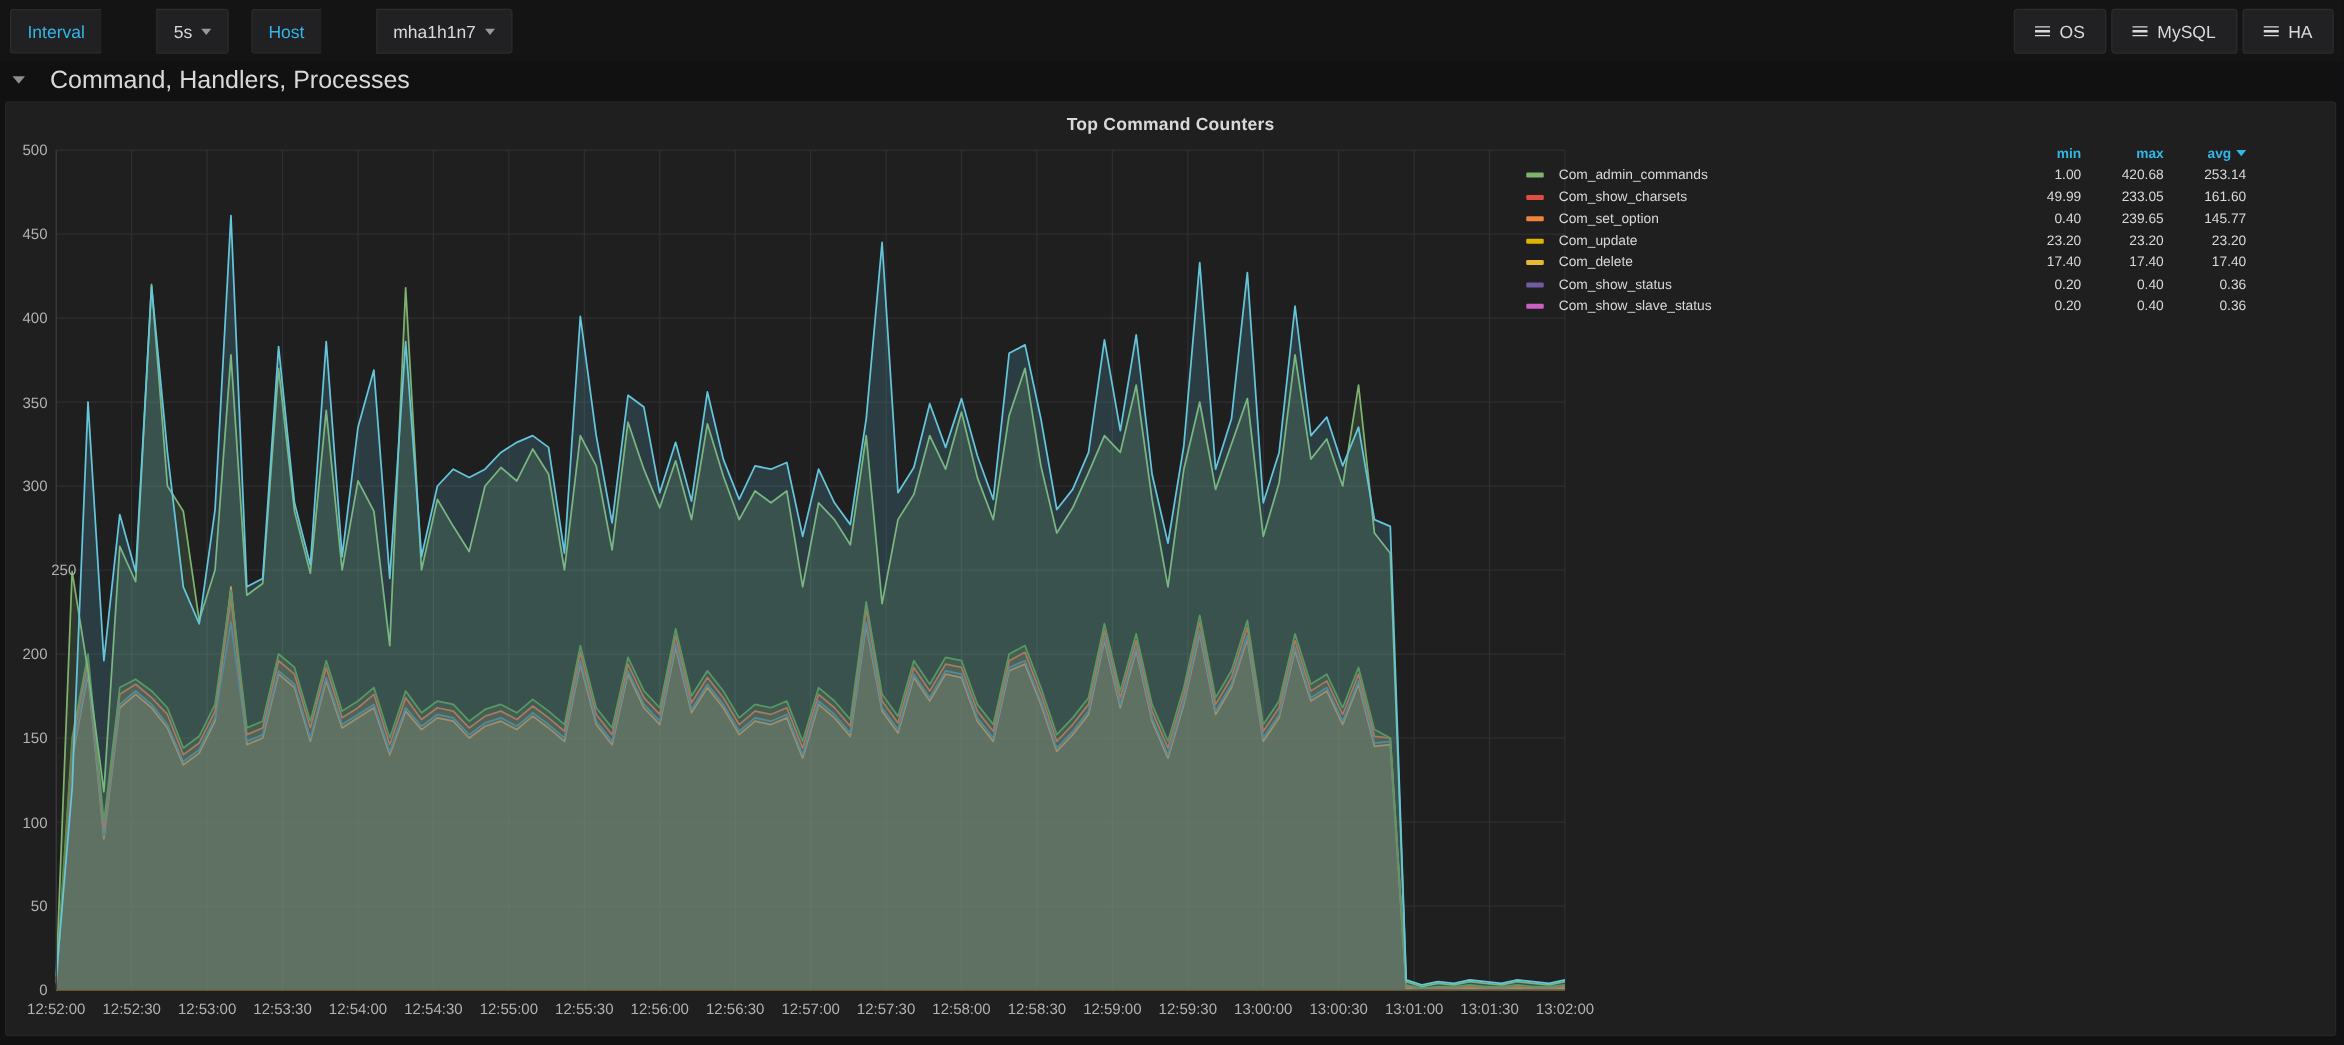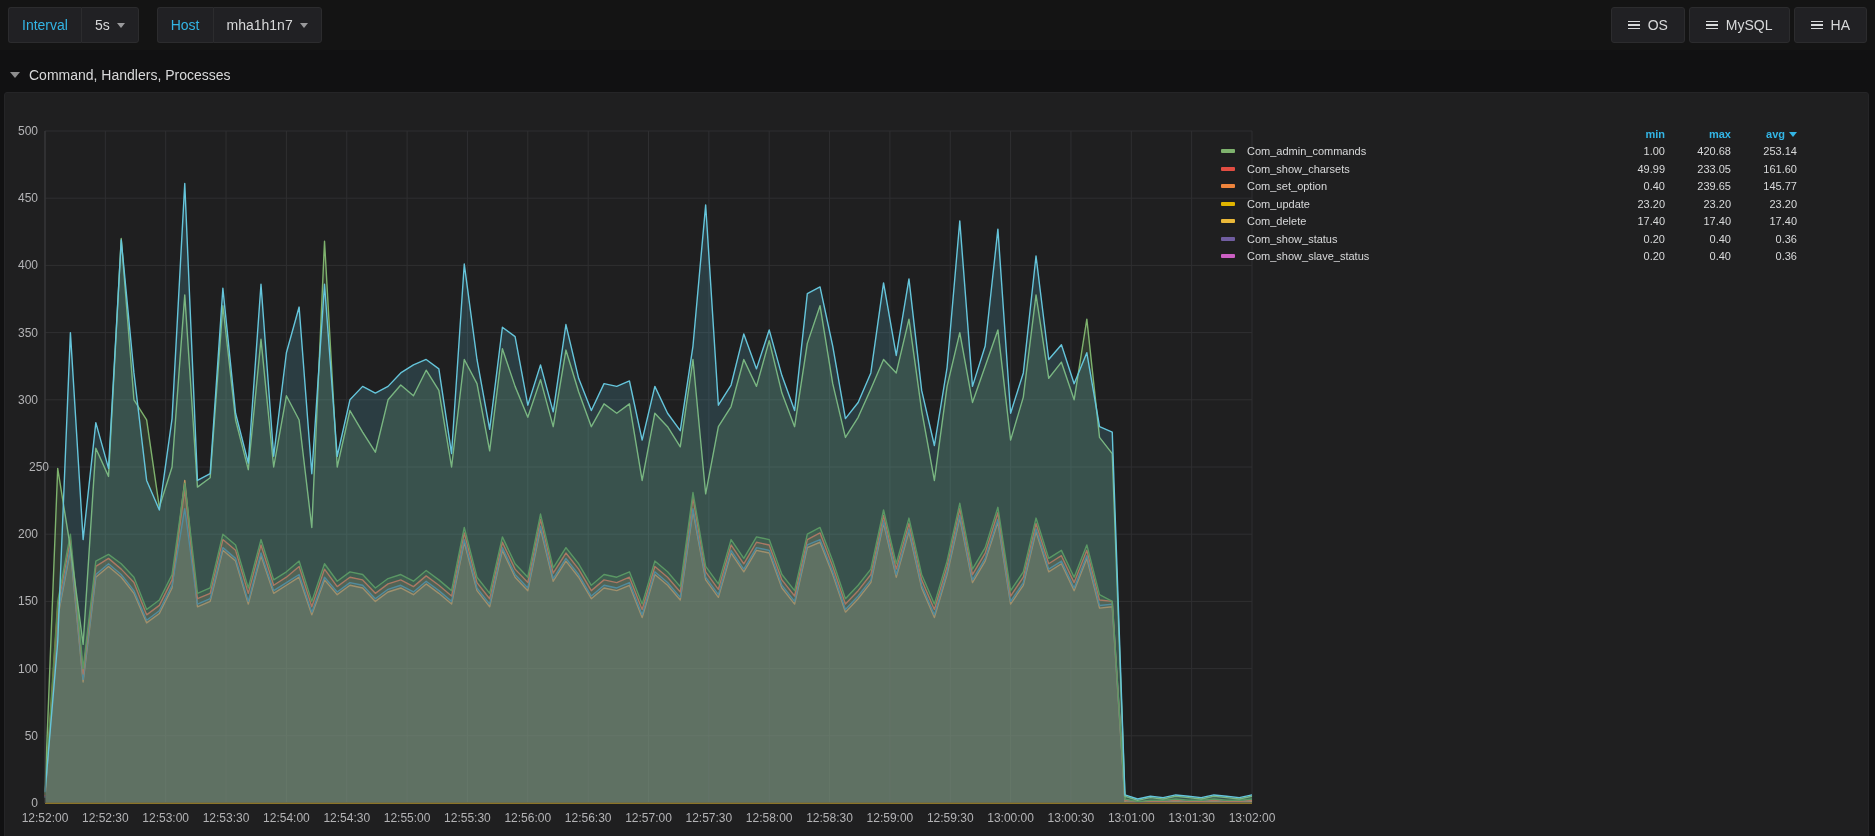--- a/index.html
+++ b/index.html
@@ -15,21 +15,21 @@
 
   
   #topbar {
     position: relative;
     height: 50px;
     display: flex;
     align-items: center;
     padding: 0 8px;
     background: #141414;
   }
-  .var-group { display: flex; margin-right: 18px; }
+  .var-group { display: flex; margin-right: 18px; gap: 44px; }
   .var-label, .var-value {
     height: 36px;
     display: flex; align-items: center;
     padding: 0 13px;
     background: #212124;
     border: 1px solid #2c2c2e;
     font-size: 14px;
     white-space: nowrap;
   }
   .var-label { color: #33b5e5; border-right: none; border-radius: 3px 0 0 3px; }
@@ -55,27 +55,26 @@
     border-radius: 3px;
     color: #d8d9da;
     font-size: 14px;
     cursor: pointer;
   }
   .hamburger { display: inline-flex; flex-direction: column; justify-content: center; gap: 2px; }
   .hamburger i { display: block; width: 12px; height: 1.6px; background: #d8d9da; }
 
   
   #row-header {
-    display: flex; align-items: center; gap: 9px;
+    display: flex; align-items: center; gap: 20px;
     height: 28px;
     padding-left: 10px;
-    font-size: 14px;
+    font-size: 20px;
     color: #d8d9da;
     cursor: pointer;
-    margin-top: 11px;
   }
   .chev-down {
     width: 0; height: 0;
     border-left: 5px solid transparent;
     border-right: 5px solid transparent;
     border-top: 6px solid #8e8e8e;
   }
 
   
   #panel {
@@ -202,20 +201,21 @@
     </div>
   </div>
 </div>
 
 <div id="row-header">
   <span class="chev-down"></span>
   <span>Command, Handlers, Processes</span>
 </div>
 
 <div id="panel">
+  <div id="panel-title">Top Command Counters</div>
 
   <div id="graph-wrap">
     <svg id="plot-svg" width="1265" height="716">
         <g>
           <line x1="40" x2="1247" y1="682" y2="682" stroke="#2f2f31" stroke-width="1"></line>
           <line x1="40" x2="1247" y1="614.8" y2="614.8" stroke="#2f2f31" stroke-width="1"></line>
           <line x1="40" x2="1247" y1="547.6" y2="547.6" stroke="#2f2f31" stroke-width="1"></line>
           <line x1="40" x2="1247" y1="480.4" y2="480.4" stroke="#2f2f31" stroke-width="1"></line>
           <line x1="40" x2="1247" y1="413.2" y2="413.2" stroke="#2f2f31" stroke-width="1"></line>
           <line x1="40" x2="1247" y1="346" y2="346" stroke="#2f2f31" stroke-width="1"></line>
@@ -287,21 +287,21 @@
           <path d="M40.00,671.25 L52.71,520.72 L65.41,211.60 L78.12,418.58 L90.82,301.65 L103.53,347.34 L116.23,118.86 L128.94,251.92 L141.64,359.44 L154.35,389.01 L167.05,297.62 L179.76,62.42 L192.46,359.44 L205.17,352.72 L217.87,167.25 L230.58,292.24 L243.28,341.97 L255.99,163.22 L268.69,335.25 L281.40,231.76 L294.11,186.06 L306.81,352.72 L319.52,163.22 L332.22,335.25 L344.93,278.80 L357.63,265.36 L370.34,272.08 L383.04,265.36 L395.75,251.92 L408.45,243.86 L421.16,238.48 L433.86,247.89 L446.57,332.56 L459.27,143.06 L471.98,238.48 L484.68,308.37 L497.39,206.22 L510.09,215.63 L522.80,284.18 L535.51,243.86 L548.21,290.90 L560.92,203.54 L573.62,257.30 L586.33,289.55 L599.03,262.67 L611.74,265.36 L624.44,259.98 L637.15,319.12 L649.85,265.36 L662.56,292.24 L675.26,309.71 L687.97,225.04 L700.67,83.92 L713.38,284.18 L726.08,264.02 L738.79,212.94 L751.49,247.89 L764.20,208.91 L776.91,254.61 L789.61,289.55 L802.32,172.62 L815.02,165.90 L827.73,225.04 L840.43,297.62 L853.14,281.49 L865.84,251.92 L878.55,161.87 L891.25,234.45 L903.96,157.84 L916.66,269.39 L929.37,324.50 L942.07,246.54 L954.78,100.05 L967.48,265.36 L980.19,225.04 L992.89,108.11 L1005.60,292.24 L1018.31,251.92 L1031.01,134.99 L1043.72,238.48 L1056.42,223.70 L1069.13,262.67 L1081.83,231.76 L1094.54,305.68 L1107.24,311.06 L1119.95,673.94 L1132.65,677.97 L1145.36,675.28 L1158.06,676.62 L1170.77,673.94 L1183.47,675.28 L1196.18,676.62 L1208.88,673.94 L1221.59,675.28 L1234.29,676.62 L1247.00,673.94" fill="none" stroke="#65c5db" stroke-width="1.4" stroke-linejoin="round"></path>
         </g>
         <line x1="40" x2="40" y1="10" y2="682" stroke="#3a3a3c" stroke-width="1"></line>
         <line x1="40" x2="1247" y1="682" y2="682" stroke="#3a3a3c" stroke-width="1"></line>
       </svg>
   <div class="ax-label y-label" style="left: 0px; width: 33px; top: 682px;">0</div>
       <div class="ax-label y-label" style="left: 0px; width: 33px; top: 614.8px;">50</div>
       <div class="ax-label y-label" style="left: 0px; width: 33px; top: 547.6px;">100</div>
       <div class="ax-label y-label" style="left: 0px; width: 33px; top: 480.4px;">150</div>
       <div class="ax-label y-label" style="left: 0px; width: 33px; top: 413.2px;">200</div>
-      <div class="ax-label y-label" style="left: 0px; width: 33px; top: 346px; padding-left: 24px;">250</div>
+      <div class="ax-label y-label" style="left: 12px; width: 33px; top: 346px; padding-left: 24px;">250</div>
       <div class="ax-label y-label" style="left: 0px; width: 33px; top: 278.8px;">300</div>
       <div class="ax-label y-label" style="left: 0px; width: 33px; top: 211.6px;">350</div>
       <div class="ax-label y-label" style="left: 0px; width: 33px; top: 144.4px;">400</div>
       <div class="ax-label y-label" style="left: 0px; width: 33px; top: 77.2px;">450</div>
       <div class="ax-label y-label" style="left: 0px; width: 33px; top: 10px;">500</div>
       <div class="ax-label x-label" style="left: 40px; top: 690px;">12:52:00</div>
       <div class="ax-label x-label" style="left: 100.35px; top: 690px;">12:52:30</div>
       <div class="ax-label x-label" style="left: 160.7px; top: 690px;">12:53:00</div>
       <div class="ax-label x-label" style="left: 221.05px; top: 690px;">12:53:30</div>
       <div class="ax-label x-label" style="left: 281.4px; top: 690px;">12:54:00</div>

